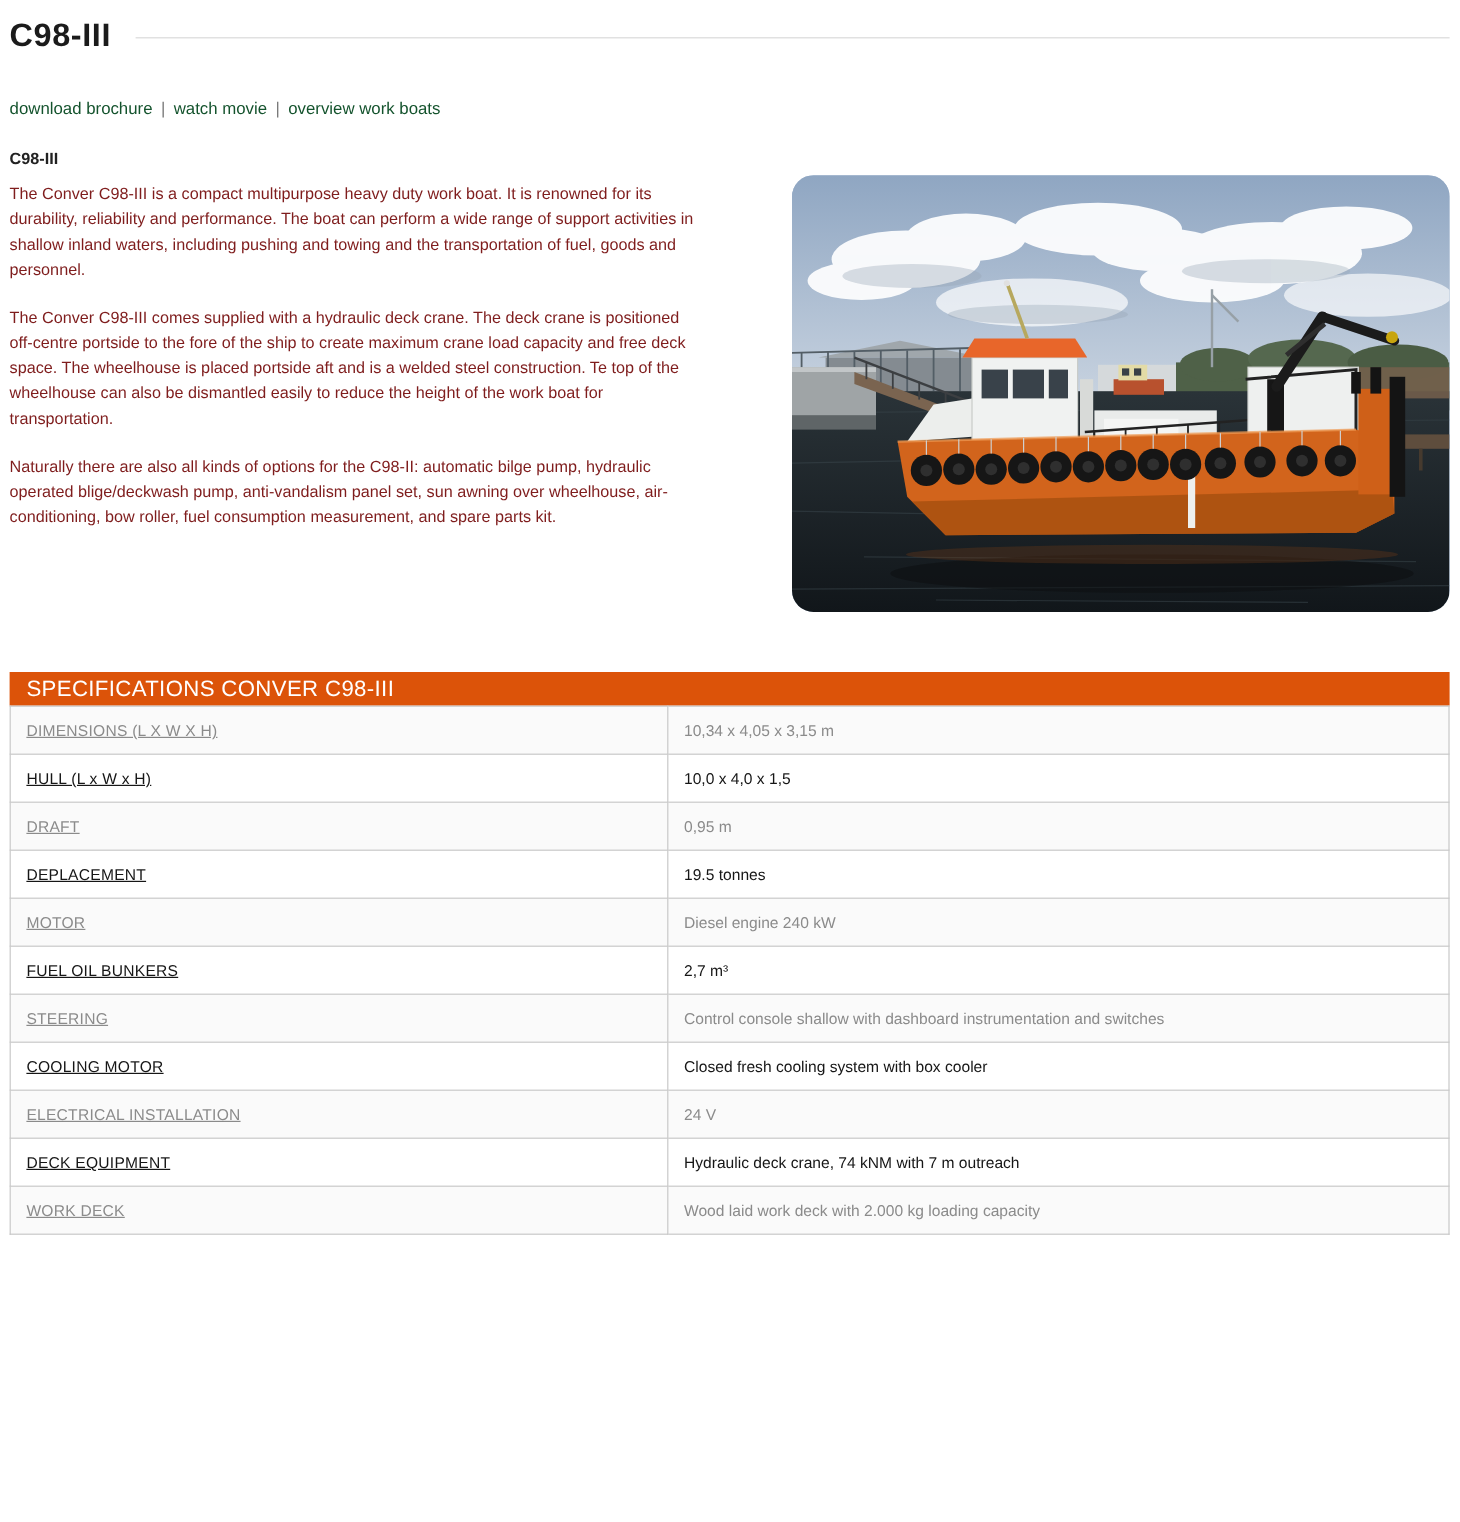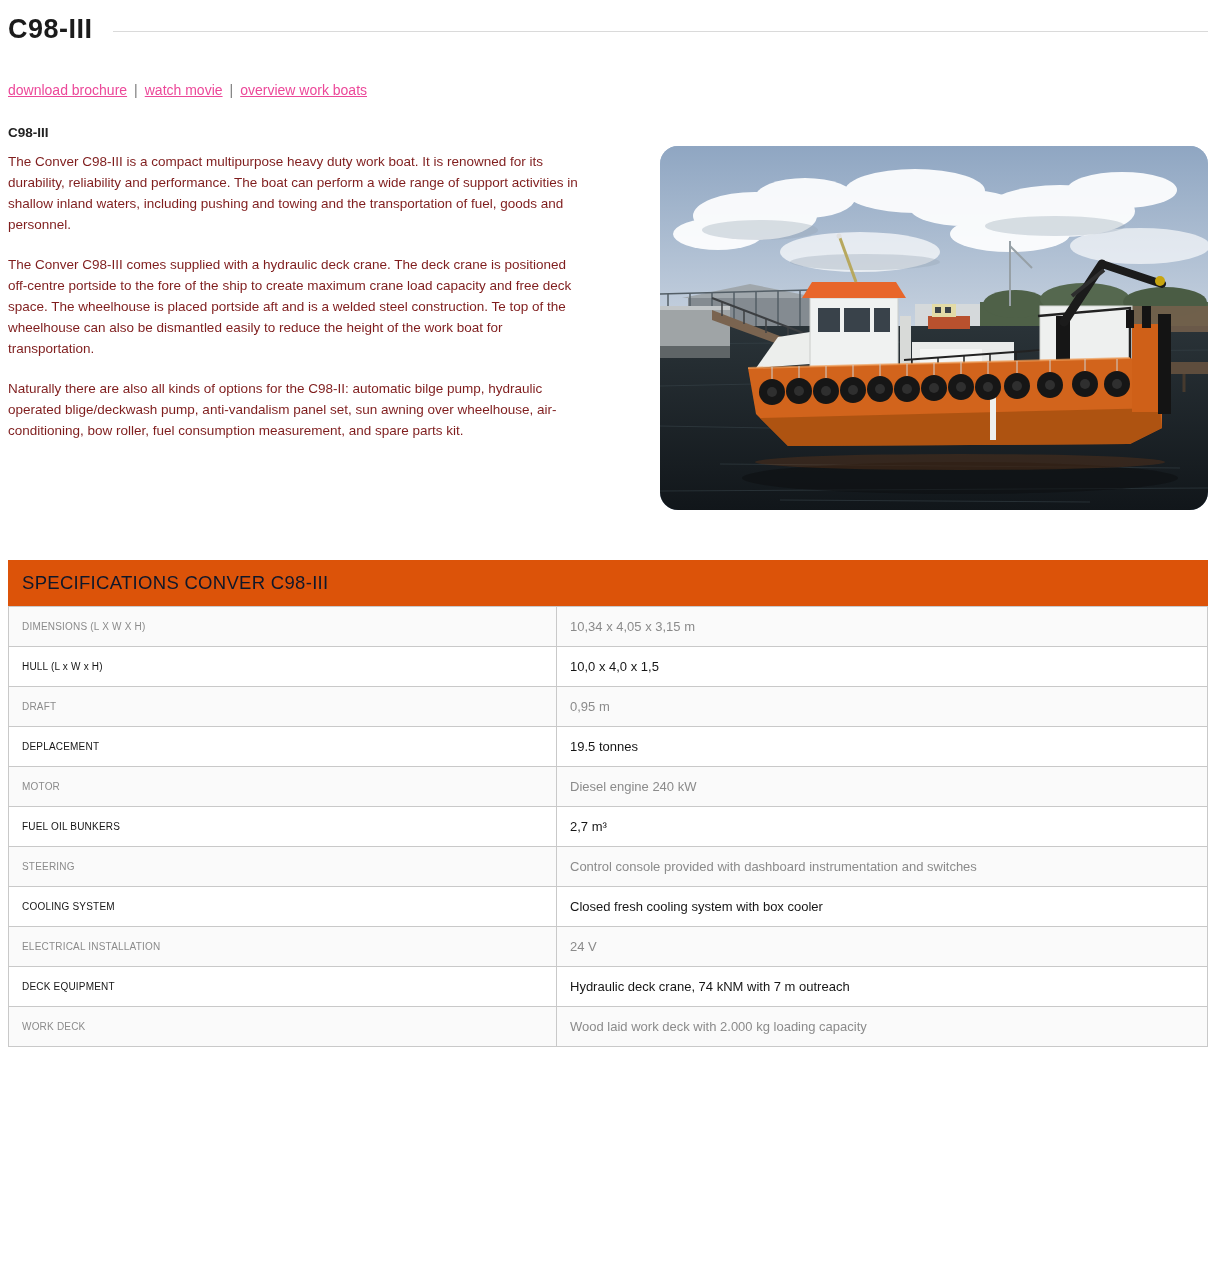--- a/index.html
+++ b/index.html
@@ -31,22 +31,21 @@
     margin-top: 4px;
   }
 
   
   .nav-links {
     margin-top: 37px;
     font-size: 14px;
     color: #2b2b2b;
   }
   .nav-links a {
-    color: #ec4899;
-    text-decoration: underline;
+    color: #14532d;
     cursor: pointer;
     margin-top: 24px;
   }
   .nav-links .sep { color: #7a7a7a; margin: 0 7px; }
 
   
   .content-row {
     margin-top: 27px;
     display: flex;
     align-items: flex-start;
@@ -74,45 +73,46 @@
     border-radius: 18px;
     overflow: hidden;
     flex: none;
     background: #9db3cd;
   }
   figure.product-photo svg { display: block; }
 
   
   .specs { margin-top: 50px; }
   .spec-header {
-    height: 46px;
+    height: 28px;
     background: var(--accent, #dc5309);
-    color: #0f172a;
+    color: #ffffff;
     font-size: 18.5px;
     font-weight: 400;
     letter-spacing: 0.3px;
     display: flex;
     align-items: center;
     padding-left: 14px;
   }
   table.spec-table {
     width: 100%;
     border-collapse: collapse;
     table-layout: fixed;
   }
   table.spec-table td {
     height: 40px;
     border: 1px solid #c9c9c9;
     padding: 0 0 0 13px;
     vertical-align: middle;
   }
   table.spec-table td.spec-label {
     width: 548px;
-    font-size: 10px;
+    font-size: 13px;
     letter-spacing: 0.2px;
+    text-decoration: underline;
   }
   table.spec-table td.spec-value { font-size: 13px; }
   table.spec-table tr:nth-child(odd) td {
     background: #fafafa;
     color: #8b8b8b;
   }
   table.spec-table tr:nth-child(even) td {
     background: #ffffff;
     color: #161616;
   }
@@ -362,24 +362,24 @@
           <tr>
             <td class="spec-label">MOTOR</td>
             <td class="spec-value">Diesel engine 240 kW</td>
           </tr>
           <tr>
             <td class="spec-label">FUEL OIL BUNKERS</td>
             <td class="spec-value">2,7 m³</td>
           </tr>
           <tr>
             <td class="spec-label">STEERING</td>
-            <td class="spec-value">Control console provided with dashboard instrumentation and switches</td>
-          </tr>
-          <tr>
-            <td class="spec-label">COOLING SYSTEM</td>
+            <td class="spec-value">Control console shallow with dashboard instrumentation and switches</td>
+          </tr>
+          <tr>
+            <td class="spec-label">COOLING MOTOR</td>
             <td class="spec-value">Closed fresh cooling system with box cooler</td>
           </tr>
           <tr>
             <td class="spec-label">ELECTRICAL INSTALLATION</td>
             <td class="spec-value">24 V</td>
           </tr>
           <tr>
             <td class="spec-label">DECK EQUIPMENT</td>
             <td class="spec-value">Hydraulic deck crane, 74 kNM with 7 m outreach</td>
           </tr>

